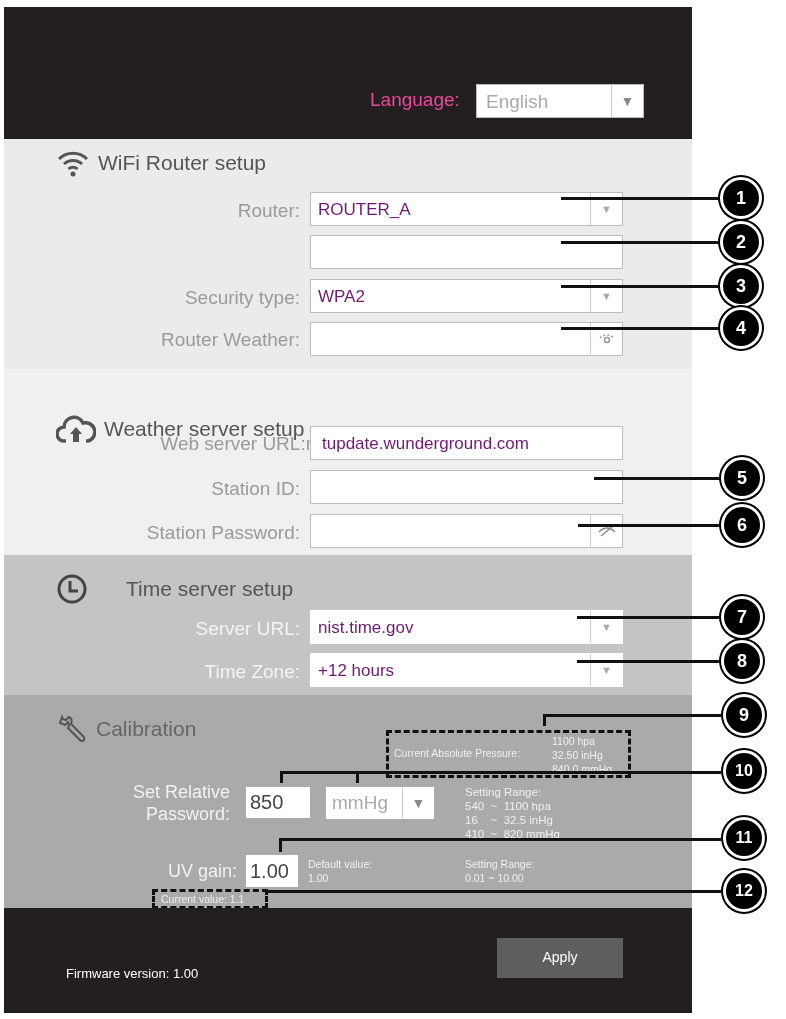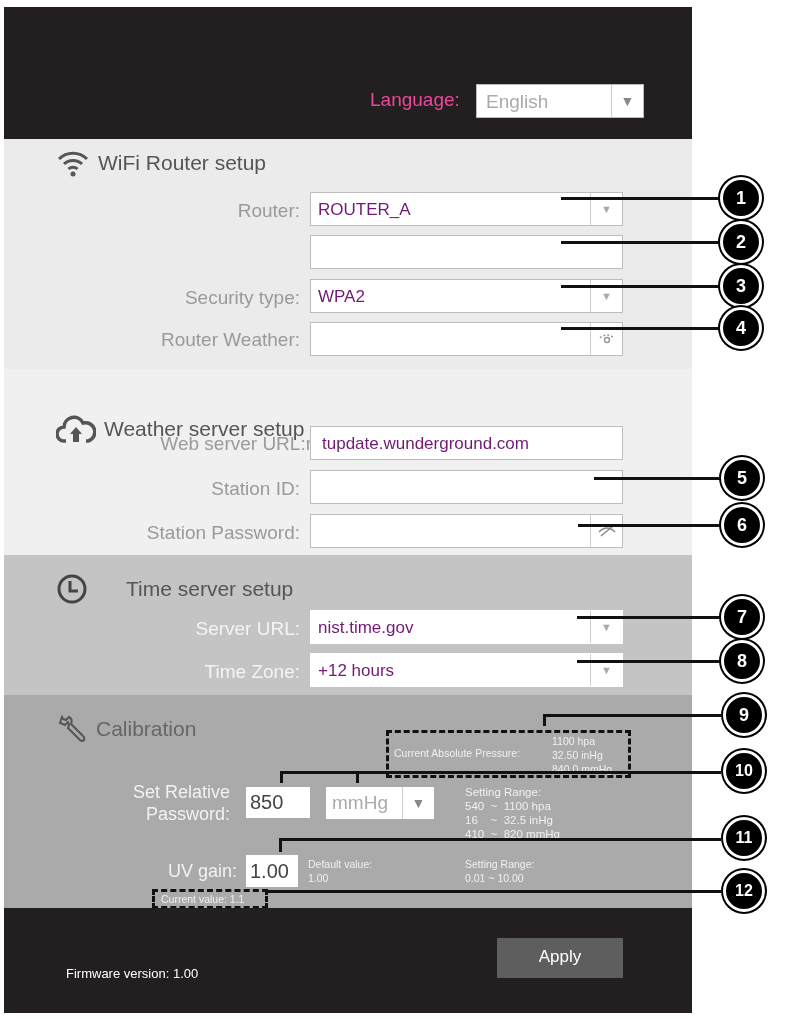--- a/index.html
+++ b/index.html
@@ -39,21 +39,21 @@
   
   .cal-label { position: absolute; color: #f2f2f2; font-size: 18px; text-align: right; line-height: 22px; }
   .cal-input { position: absolute; background: #fff; font-size: 20px; color: #444; padding-left: 4px; }
   .cal-unit { position: absolute; background: #fff; }
   .cal-unit .val { position: absolute; left: 6px; top: 5px; font-size: 19px; color: #aaa; }
   .cal-unit .arrow { position: absolute; right: 0; top: 0; width: 32px; height: 32px; border-left: 1px solid #ccc; color: #888; font-size: 14px; text-align: center; line-height: 32px; }
   .small { position: absolute; font-size: 10.5px; color: #f0f0f0; line-height: 12px; white-space: nowrap; }
   .dash-box { position: absolute; border: 3px dashed #111; }
 
   .fw { position: absolute; left: 62px; top: 58px; color: #fff; font-size: 13px; }
-  .apply { position: absolute; left: 493px; top: 30px; width: 126px; height: 40px; background: #5e5e5e; color: #fff; font-size: 17px; text-align: center; line-height: 38px; }
+  .apply { position: absolute; left: 493px; top: 30px; width: 126px; height: 40px; background: #5e5e5e; color: #fff; font-size: 14px; text-align: center; line-height: 38px; }
 
   
   .callout { position: absolute; width: 42px; height: 42px; border-radius: 50%; background: #000; border: 3px solid #fff; box-shadow: 0 0 0 2px #000; color: #fff; font-weight: bold; font-size: 18px; text-align: center; line-height: 36px; }
   .lead { position: absolute; height: 3px; background: #111; }
   .vlead { position: absolute; width: 3px; background: #111; }
 </style>
 </head>
 <body>
 
 <div id="panel">

